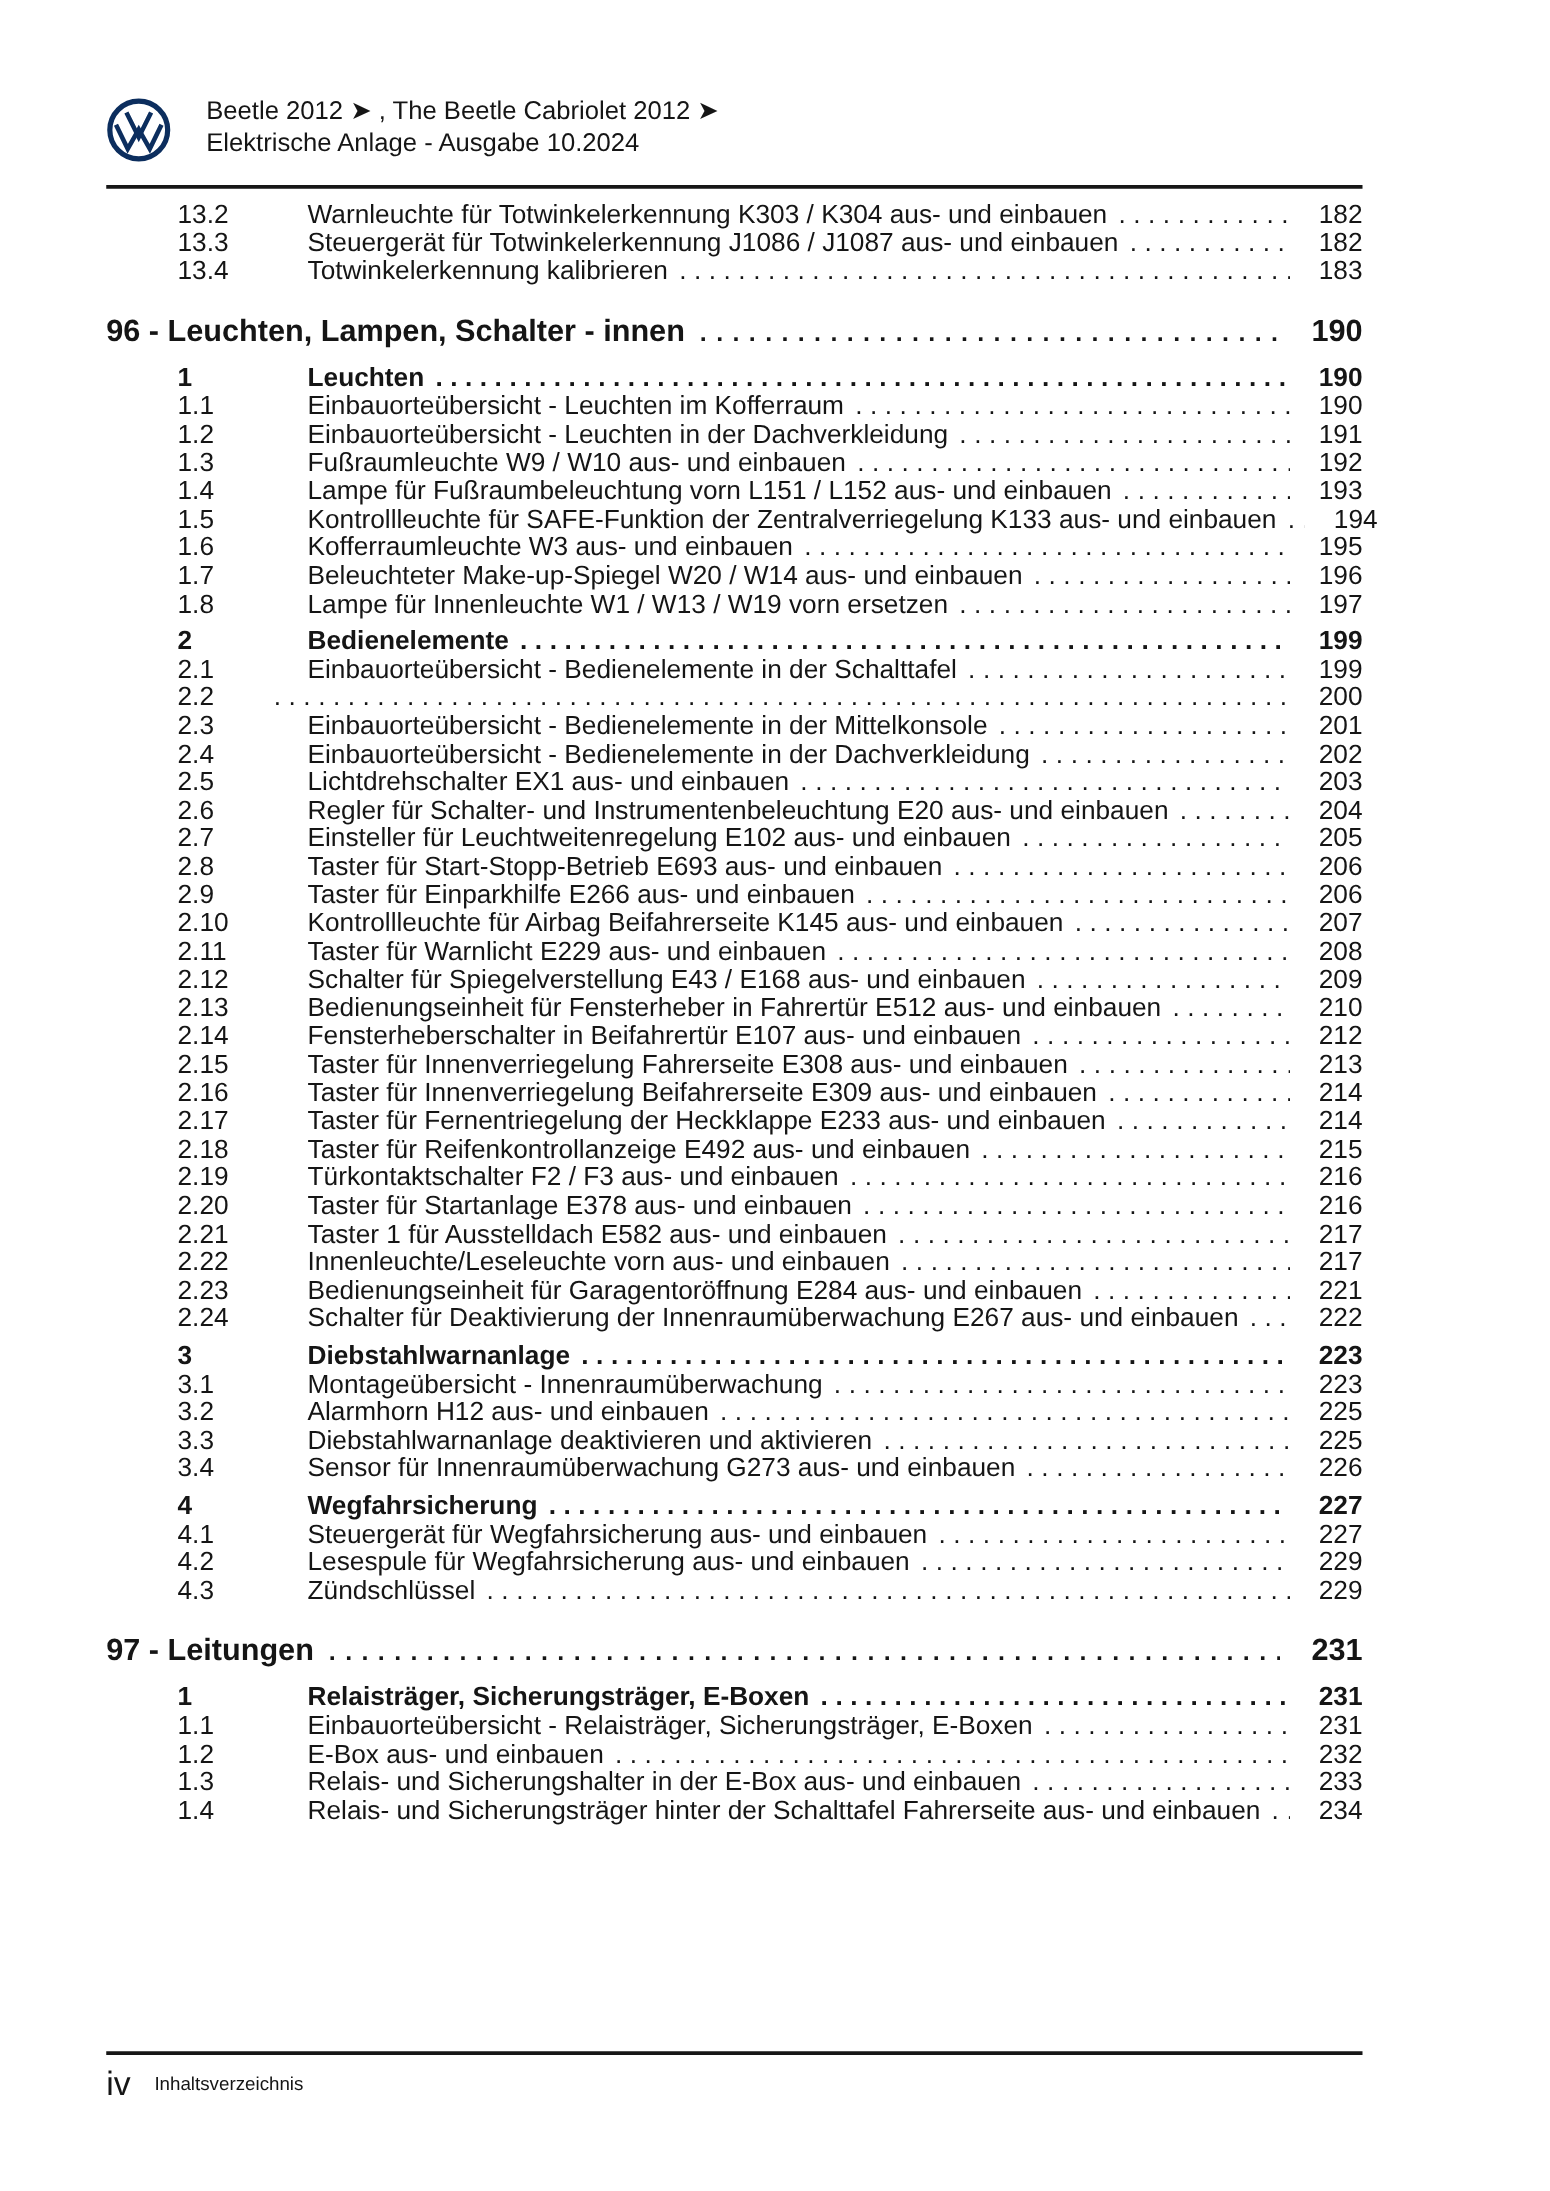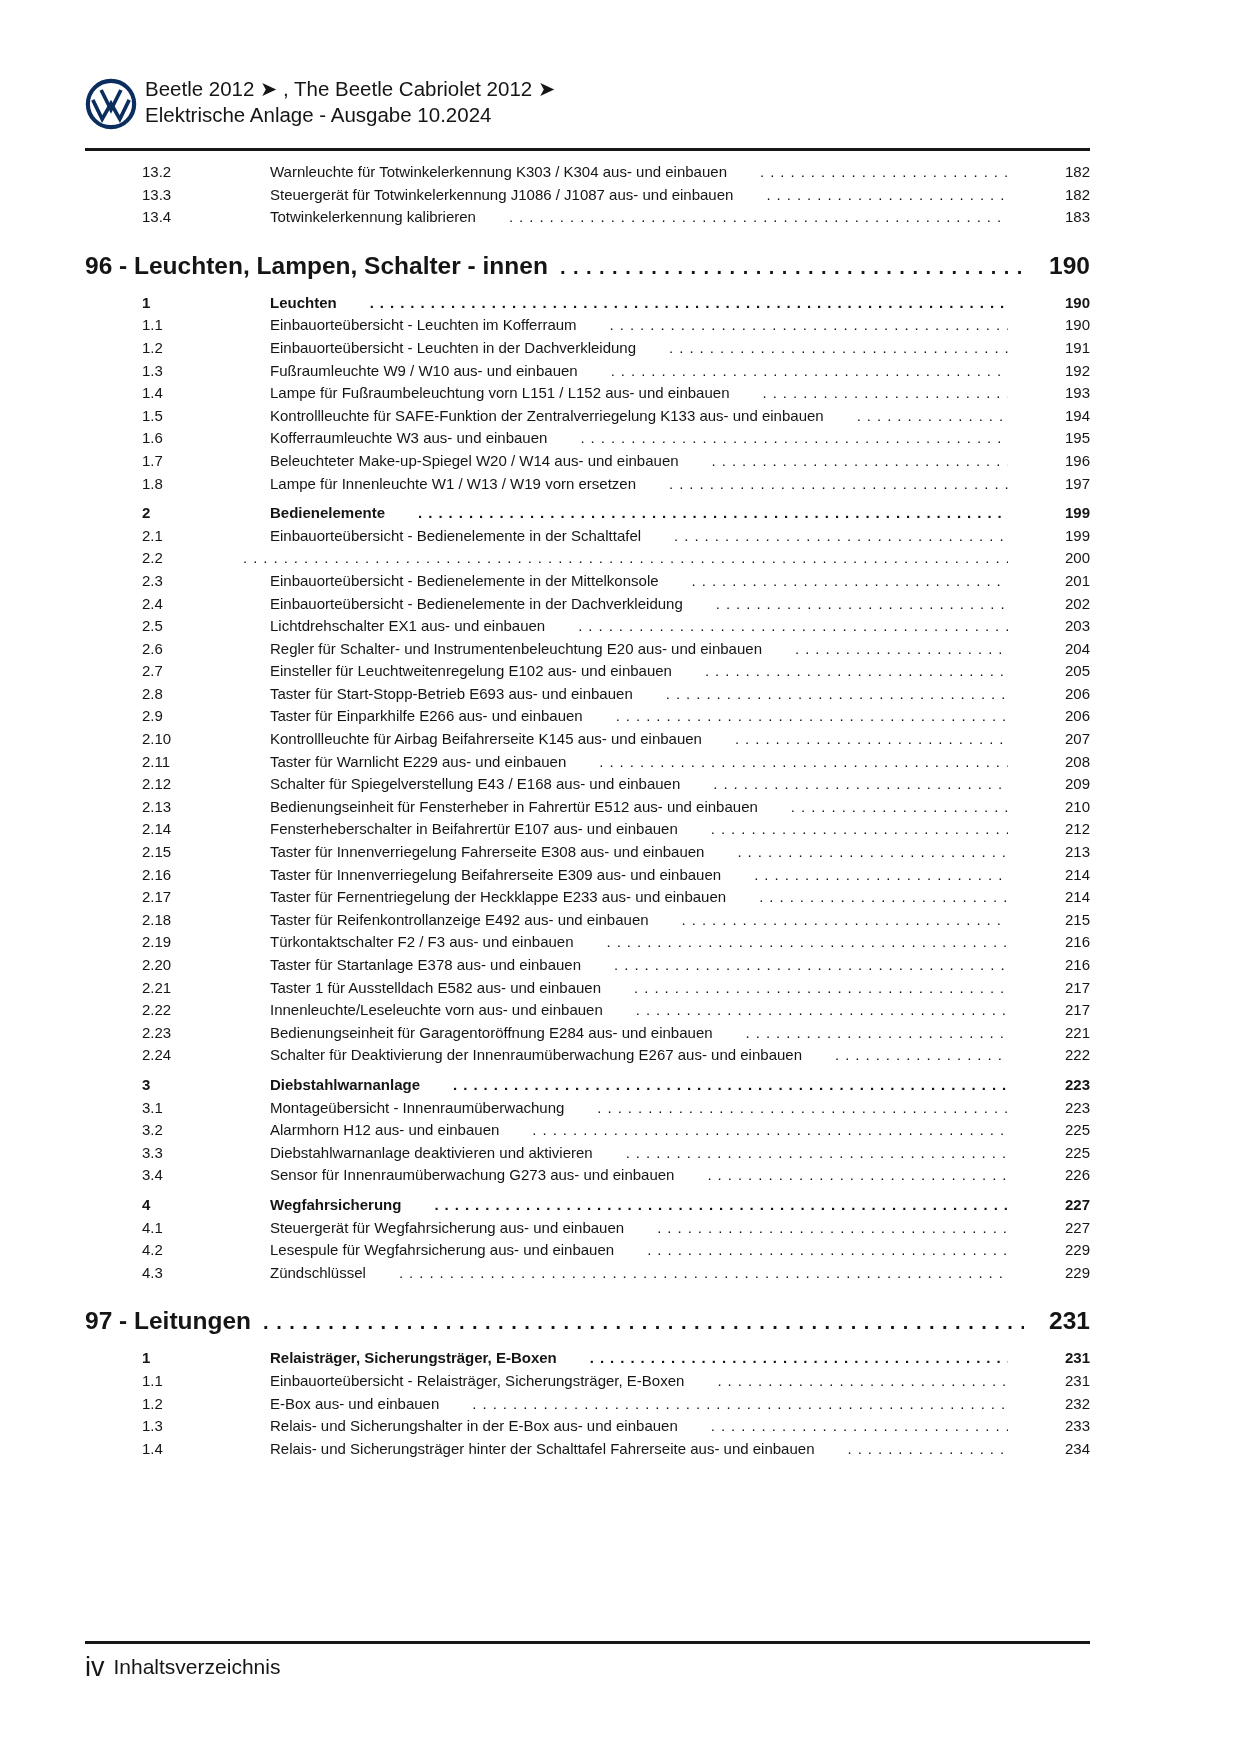--- a/index.html
+++ b/index.html
@@ -17,21 +17,21 @@
   
   .header {
     position: absolute;
     left: 85px;
     top: 76px;
     width: 1005px;
   }
   .header-inner { display: flex; align-items: flex-start; }
   .logo-wrap { width: 52px; height: 52px; margin-top: 2px; }
   .logo-wrap svg { width: 52px; height: 52px; display: block; }
-  .header-titles { margin-left: 8px; }
+  .header-titles { margin-left: 28px; }
   .header-title-line {
     font-size: 20.5px;
     line-height: 26px;
     white-space: nowrap;
   }
   .header-rule {
     position: absolute;
     left: 85px;
     top: 148px;
     width: 1005px;
@@ -41,24 +41,23 @@
   
   .toc {
     position: absolute;
     left: 85px;
     top: 161px;
     width: 1005px;
   }
   .entry {
     display: flex;
     align-items: flex-end;
-    font-size: 15px;
+    font-size: 21px;
     line-height: 22.6px;
     white-space: nowrap;
-    gap: 24px;
   }
   .entry .num {
     flex: 0 0 68px;
     margin-left: 57px;
   }
   .entry .text { flex: 0 0 auto; margin-left: 36px; }
   .entry .dots {
     flex: 1 1 auto;
     overflow: hidden;
     white-space: nowrap;
@@ -103,21 +102,21 @@
     border-top: 3px solid #161616;
   }
   .footer {
     position: absolute;
     left: 85px;
     top: 1652px;
     display: flex;
     align-items: center;
   }
   .footer .roman { font-size: 27px; line-height: 30px; }
-  .footer .label { font-size: 21px; margin-left: 9px; }
+  .footer .label { font-size: 15px; margin-left: 19px; }
 </style>
 </head>
 <body>
 
 <div class="page">
 
   <div class="header">
     <div class="header-inner">
       <div class="logo-wrap">
         <svg viewBox="0 0 100 100" aria-hidden="true">

